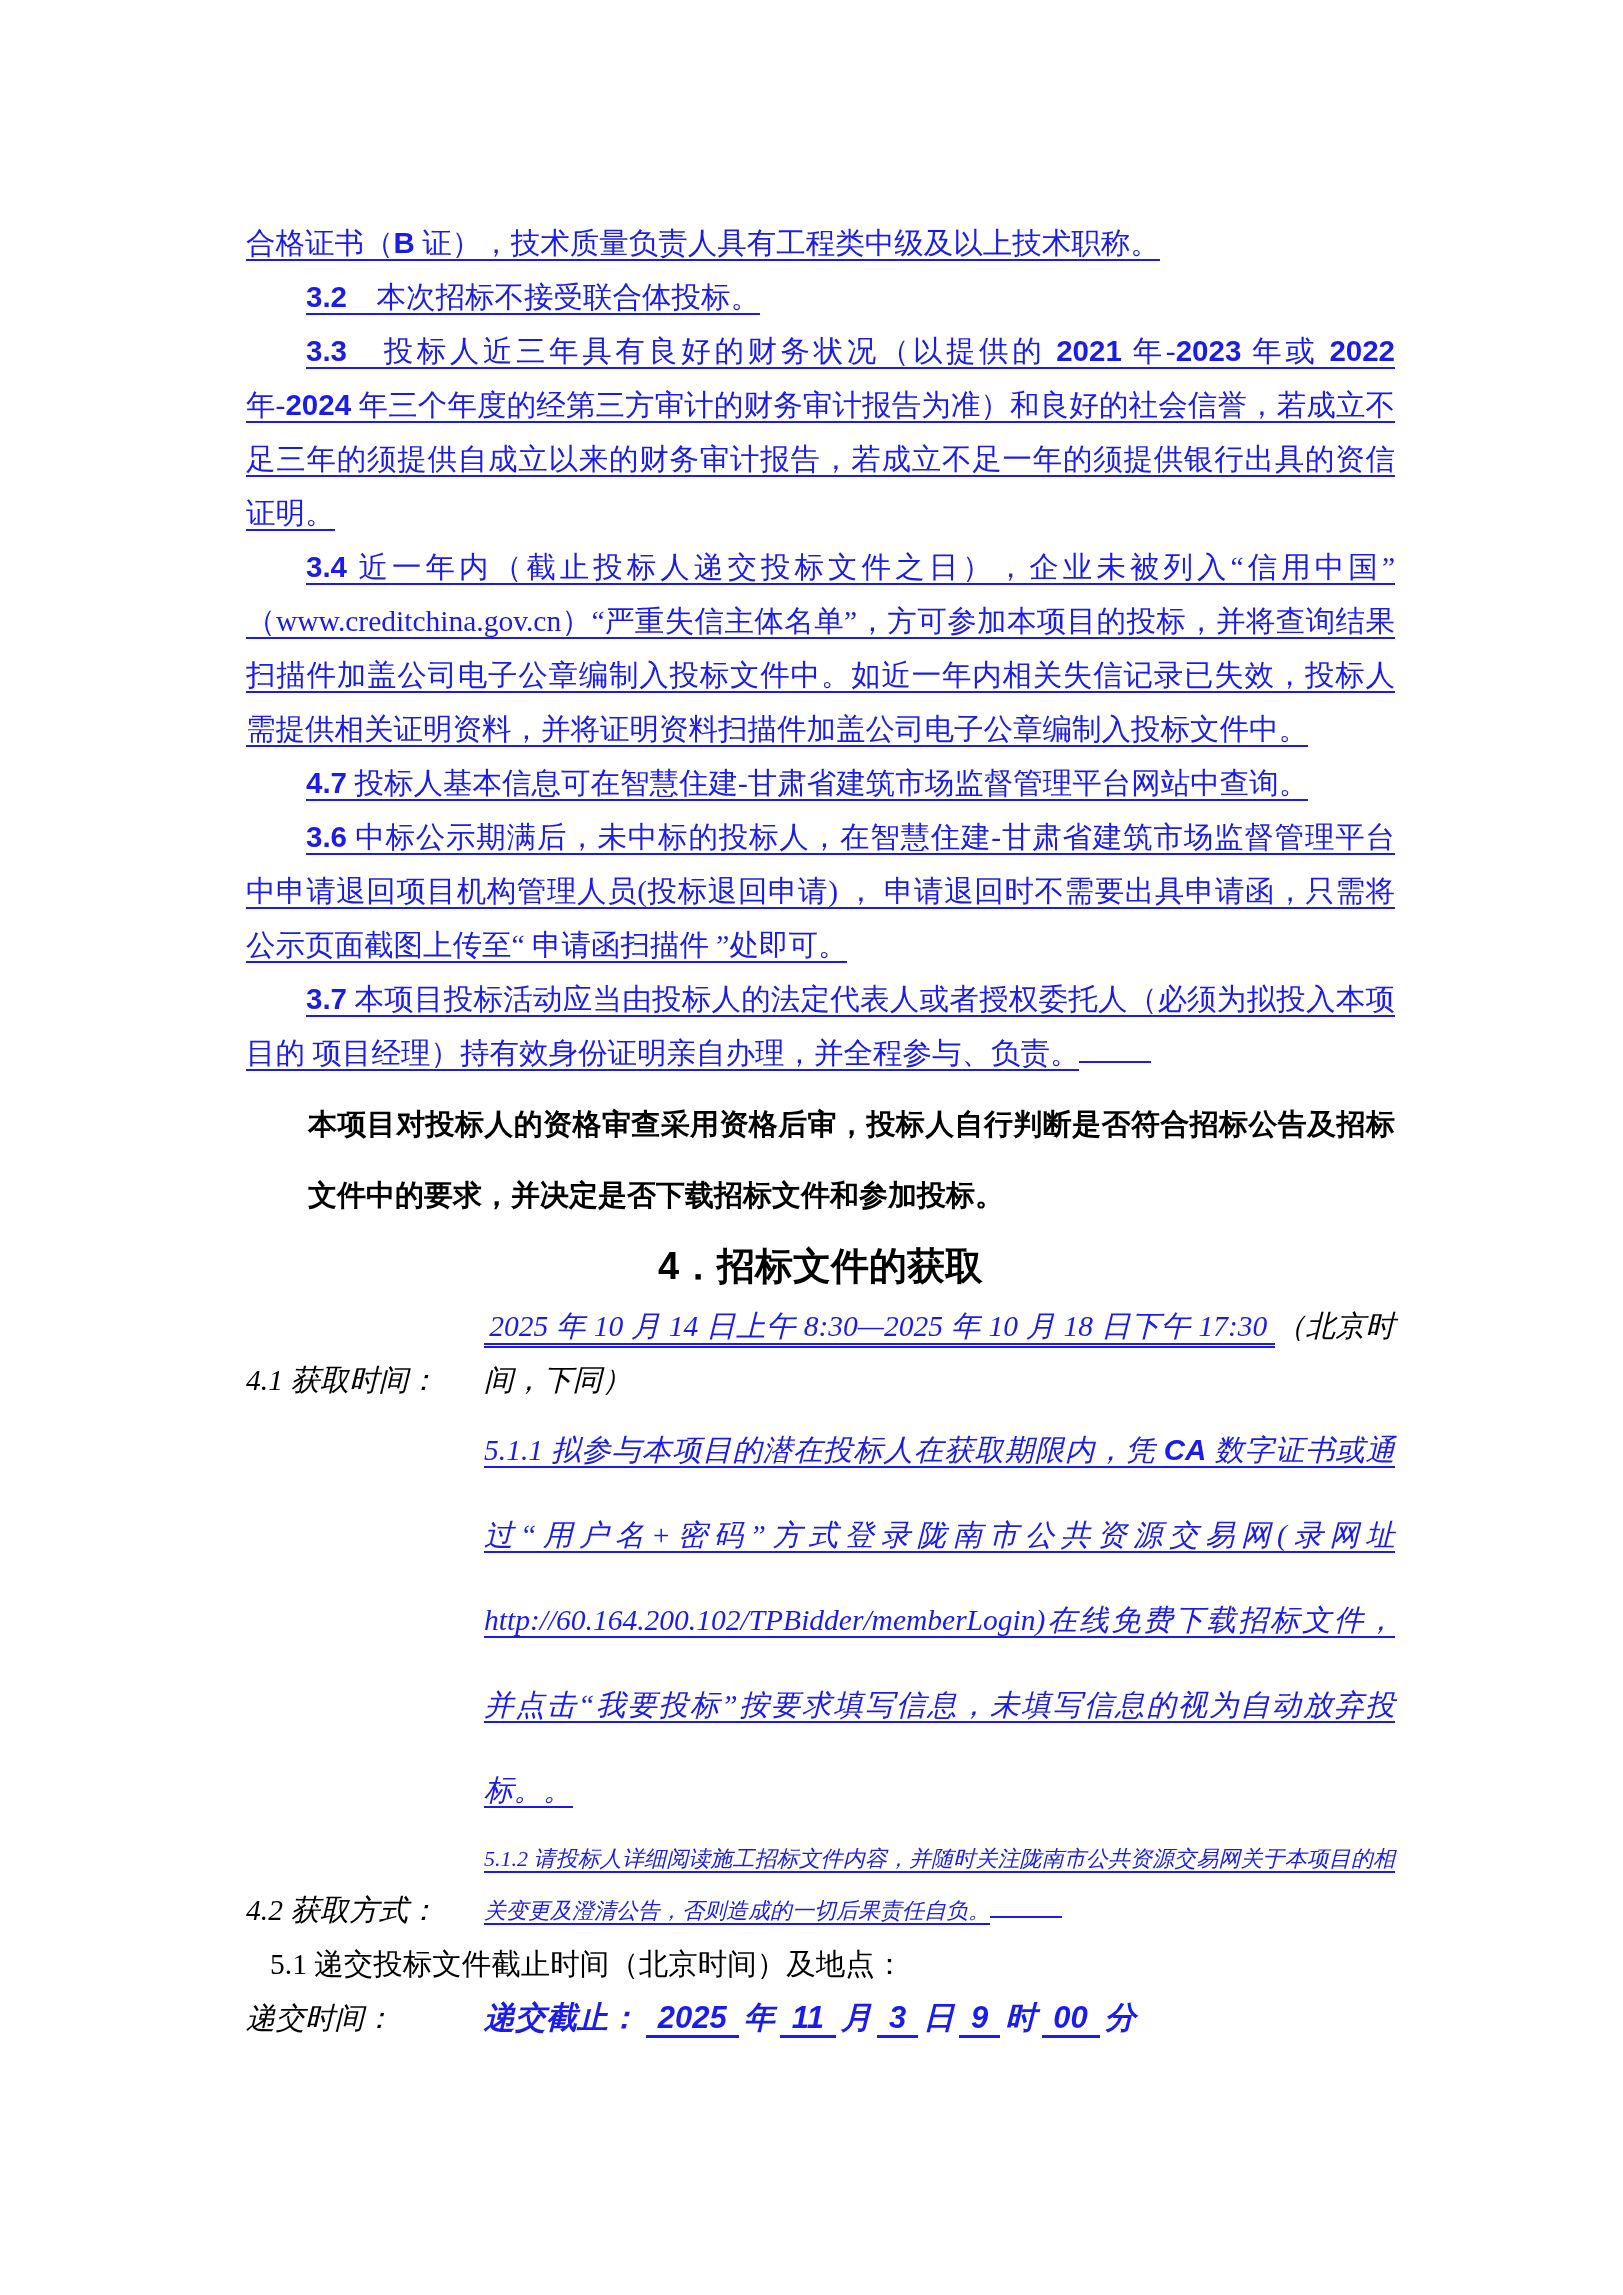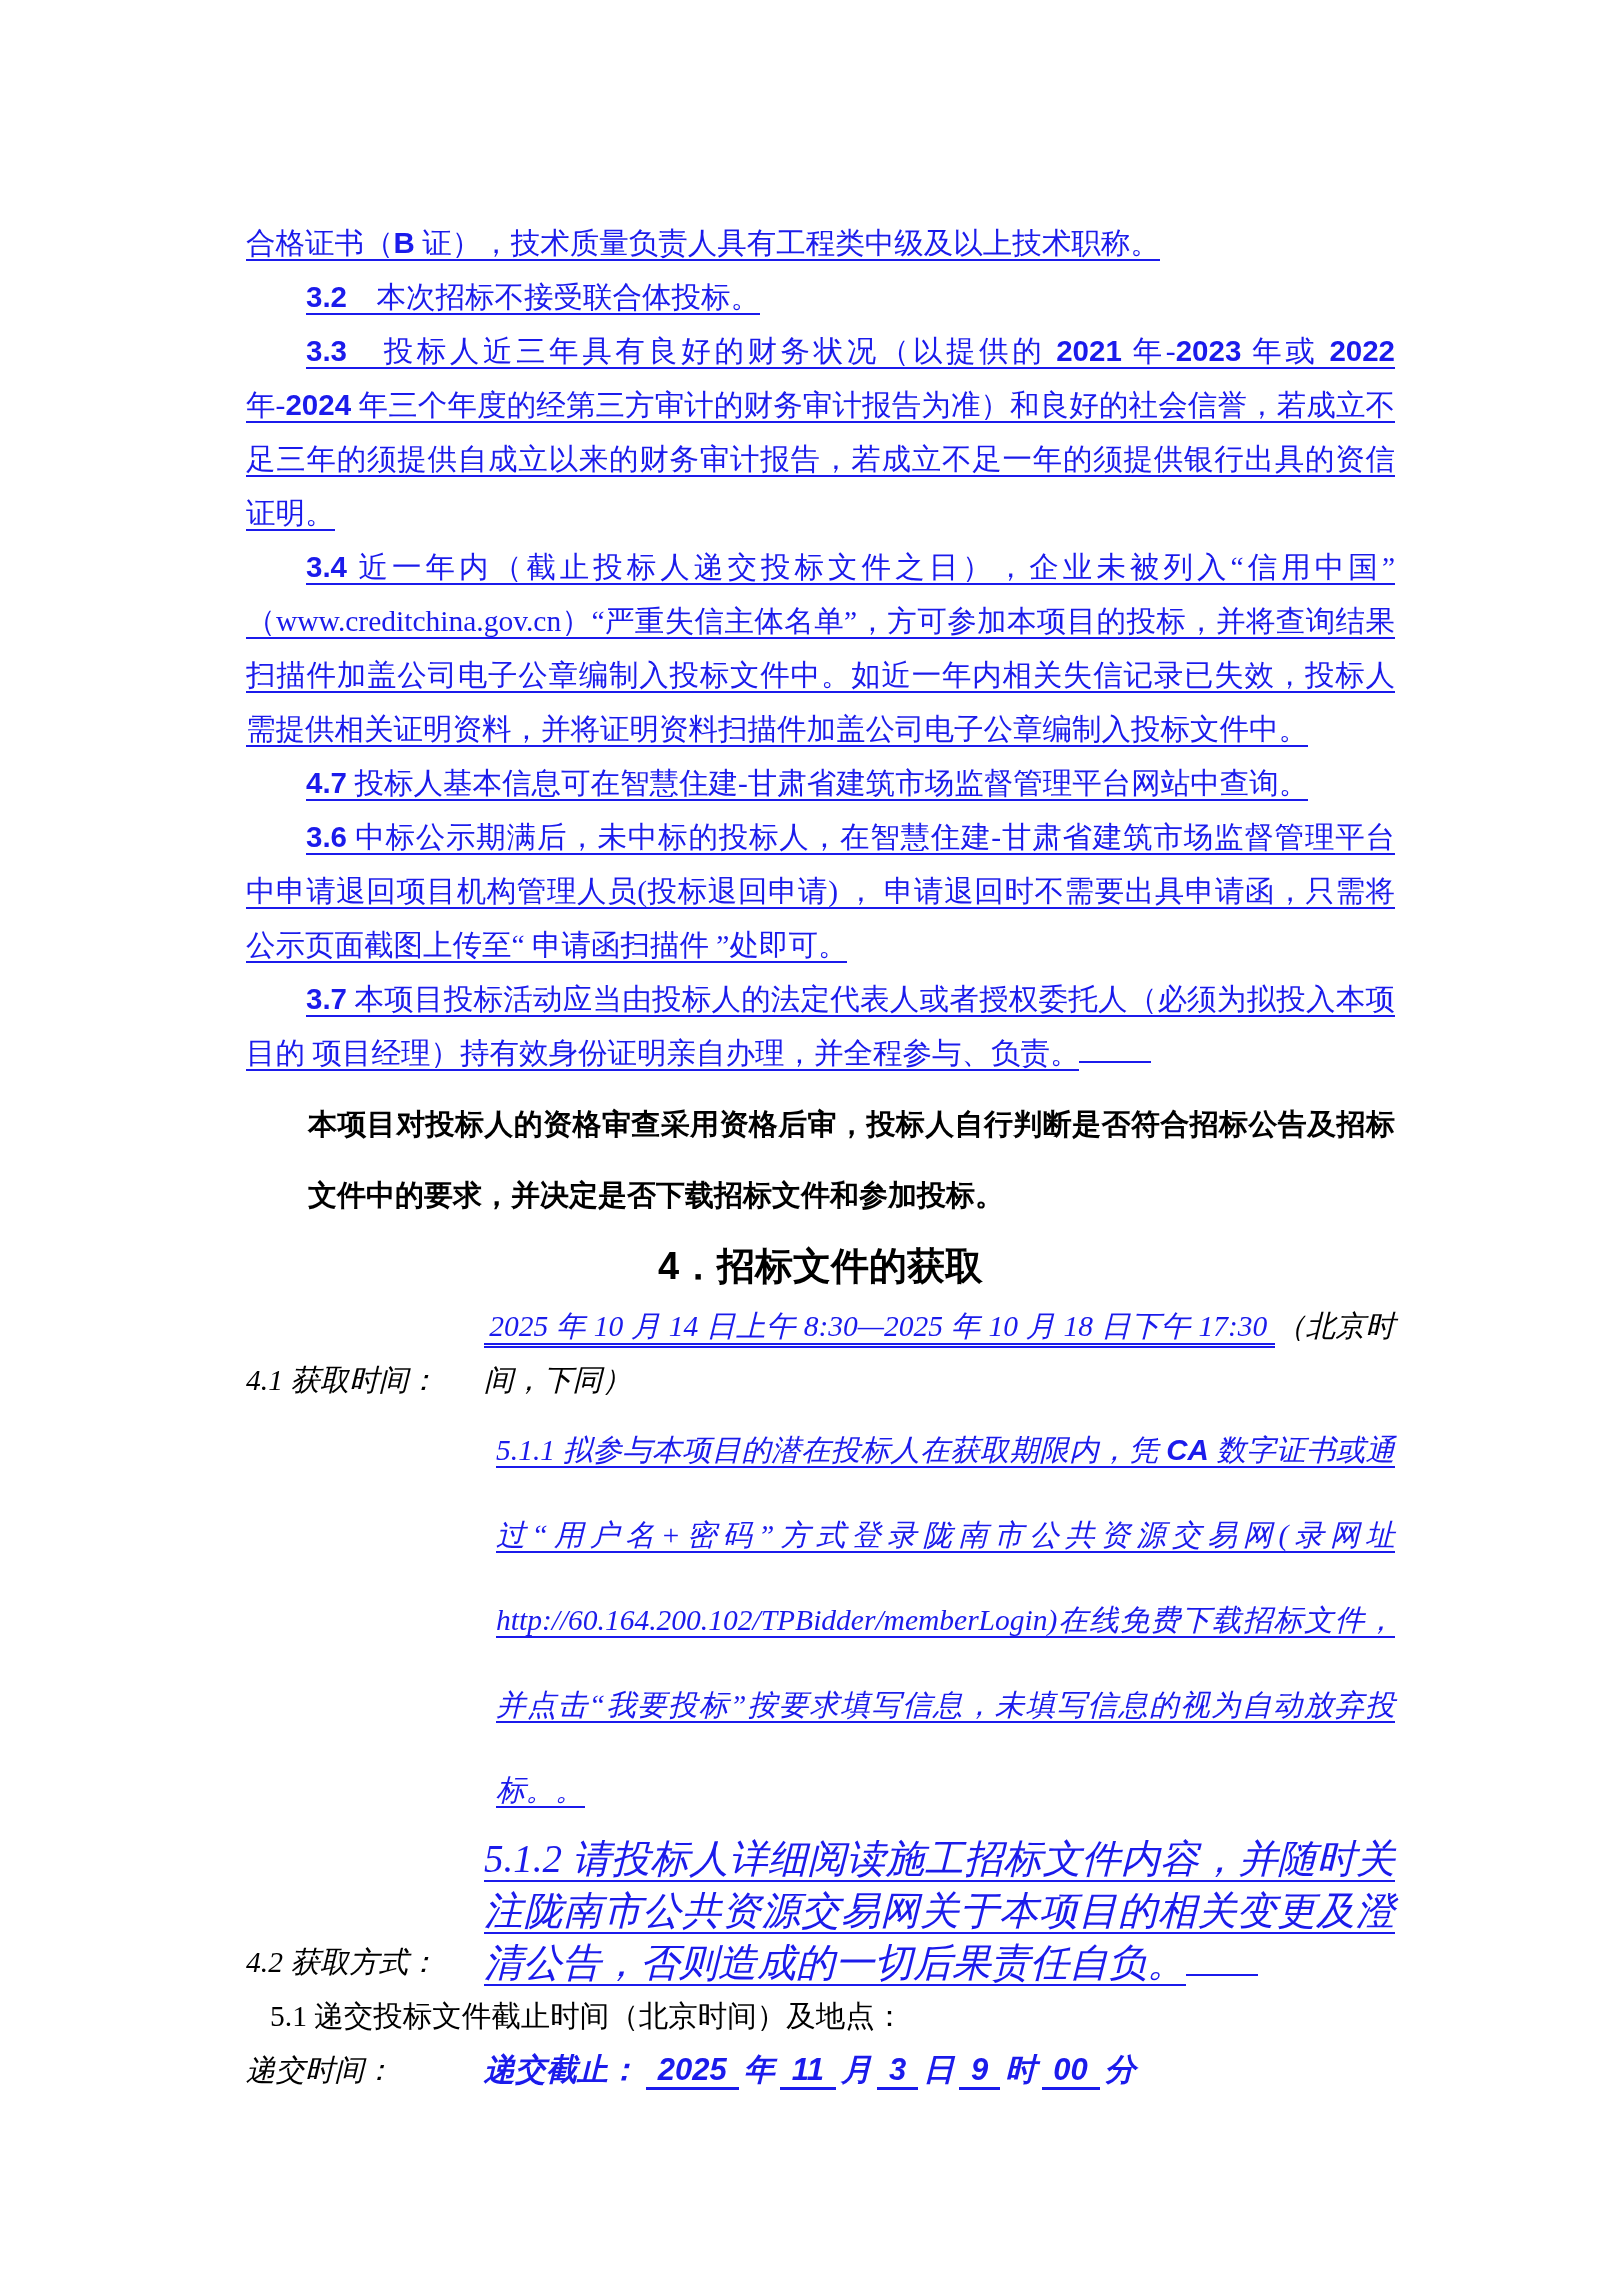--- a/index.html
+++ b/index.html
@@ -61,24 +61,23 @@
   .udbl{
     color:var(--blue,#1b1beb);
     border-bottom:5.9px double var(--blue,#1b1beb);
     padding:0 7.9px 1.3px 5.2px;
   }
   .blk{color:var(--ink,#000);}
   .wideblock{
     font-size:29.5px;
     line-height:85px;
     color:var(--blue,#1b1beb);
-    margin-left:12px;
   }
   .tightblock{
-    font-size:39px;
+    font-size:22px;
     line-height:52px;
     color:var(--blue,#1b1beb);
   }
   .p51{
     font-size:29.5px;
     line-height:54px;
     color:var(--ink,#000);
     text-align:left;
     margin-left:24px;
   }

